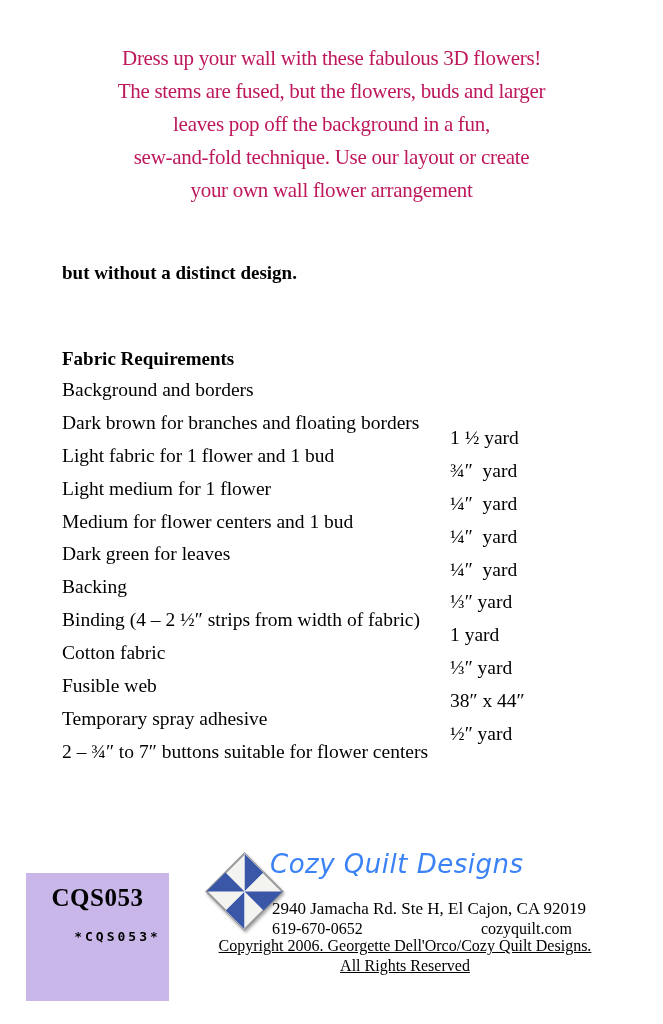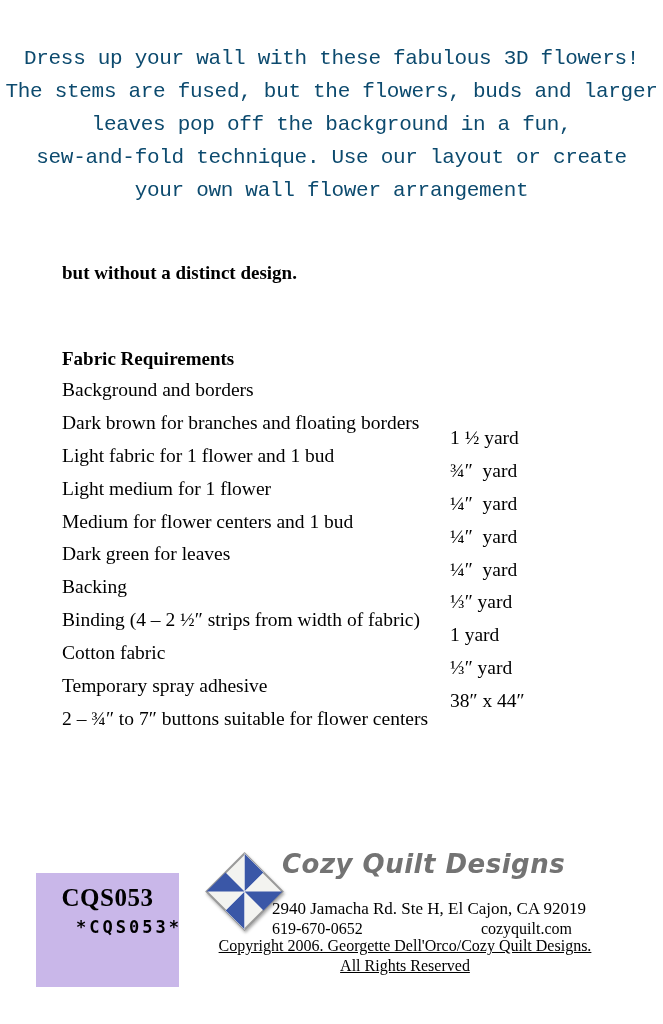--- a/index.html
+++ b/index.html
@@ -10,72 +10,72 @@
     background: #ffffff;
     font-family: "Liberation Serif", "DejaVu Serif", serif;
     color: #000;
     overflow: hidden;
   }
 
   
   .intro {
     position: absolute; top: 42px; left: 0; width: 663px;
     text-align: center;
-    font-family: Liberation Mono, monospace;
+    font-family: Liberation Serif, serif;
     font-size: 21px; line-height: 33px;
     letter-spacing: -0.3px;
-    color: #0c4a6e;
+    color: #be185d;
   }
 
   
   .note {
     position: absolute; top: 260px; left: 62px; width: 540px;
     font-size: 19px; font-weight: bold; line-height: 26px;
     color: #000;
   }
 
   
   .req-heading {
     position: absolute; top: 348px; left: 62px;
     font-size: 19px; font-weight: bold;
   }
   .req-rows { position: absolute; top: 379px; left: 62px; width: 575px; }
   .req-row { position: relative; height: 32.9px; font-size: 19.5px; }
   .req-value { position: absolute; left: 388px; top: 0; white-space: pre; margin-top: 48px; }
 
   
   .sku-box {
-    position: absolute; left: 36px; top: 873px;
-    width: 143px; height: 114px;
+    position: absolute; left: 26px; top: 873px;
+    width: 143px; height: 128px;
     background: #c9b7e9;
     text-align: center;
   }
   .sku {
     font-family: "Liberation Serif", "DejaVu Serif", serif;
     font-size: 25px; font-weight: bold;
     padding-top: 11px; letter-spacing: 0.5px;
   }
   .barcode-text {
     font-family: "DejaVu Sans Mono", monospace;
-    font-size: 17px; font-weight: bold;
-    letter-spacing: 3px; margin-top: 5px; padding-left: 40px;
+    font-size: 13px; font-weight: bold;
+    letter-spacing: 3px; margin-top: 17px; padding-left: 40px;
   }
 
   .logo {
     position: absolute; left: 205px; top: 852px;
     width: 79px; height: 79px;
     filter: drop-shadow(1.5px 2px 1.5px rgba(70,70,70,0.45));
   }
 
   .company-title {
-    position: absolute; left: 282px; top: 849px;
+    position: absolute; left: 270px; top: 849px;
     font-family: "DejaVu Sans", sans-serif;
-    font-style: italic; font-weight: bold;
+    font-style: italic; font-weight: normal;
     font-size: 26px; letter-spacing: 0.5px;
-    color: #737373;
+    color: #3b82f6;
   }
   .address {
     position: absolute; left: 272px; top: 899px;
     font-size: 17px;
   }
   .phone-row {
     position: absolute; left: 272px; top: 920px; width: 300px;
     font-size: 16px;
   }
   .phone { float: left; }
@@ -137,20 +137,24 @@
     </div>
     <div class="req-row">
       <span class="req-label">Binding (4 – 2 ½″ strips from width of fabric)</span>
       <span class="req-value">⅓″ yard</span>
     </div>
     <div class="req-row">
       <span class="req-label">Cotton fabric</span>
       <span class="req-value">38″ x 44″</span>
     </div>
     <div class="req-row">
+      <span class="req-label">Fusible web</span>
+      <span class="req-value">½″ yard</span>
+    </div>
+    <div class="req-row">
       <span class="req-label">Temporary spray adhesive</span>
       <span class="req-value"></span>
     </div>
     <div class="req-row">
       <span class="req-label">2 – ¾″ to 7″ buttons suitable for flower centers</span>
       <span class="req-value"></span>
     </div>
   </div>
 
   <div class="sku-box">

